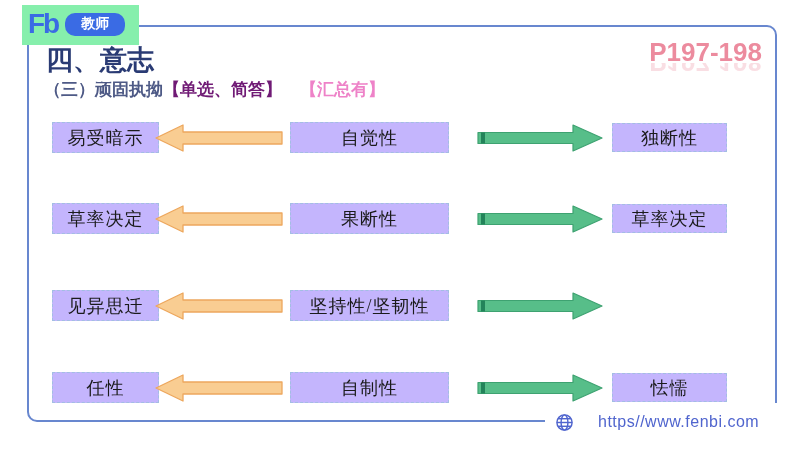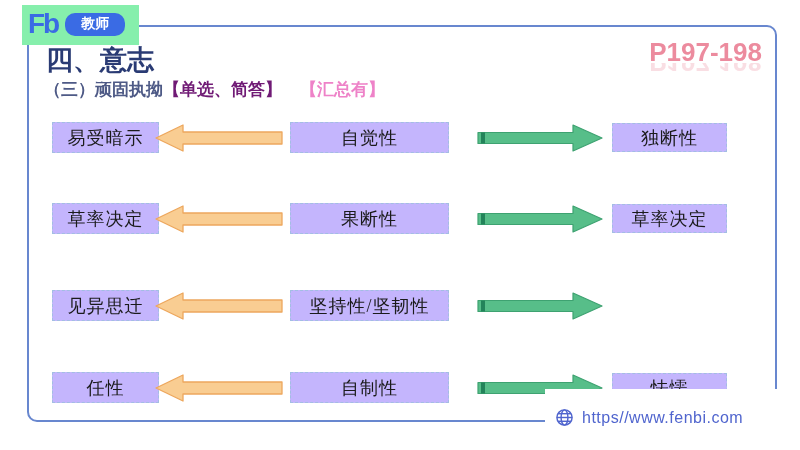--- a/index.html
+++ b/index.html
@@ -39,22 +39,22 @@
     border:1px dashed #A3BEE3;display:flex;align-items:center;justify-content:center;
     font-family:"Liberation Serif",serif;font-size:18px;color:#1b1b1b;letter-spacing:1px;
   }
   .left-box{left:0;width:107px;}
   .center-box{left:238px;width:159px;}
   .right-box{left:560px;width:115px;top:1px;height:29px;}
   .arrow-left{position:absolute;left:101px;top:0;width:132px;height:32px;}
   .arrow-right{position:absolute;left:424px;top:0;width:128px;height:32px;}
   
   .footer{
-    position:absolute;left:545px;top:389px;width:245px;height:38px;background:#fff;
-    display:flex;align-items:flex-end;gap:8px;padding-left:10px;box-sizing:border-box;
+    position:absolute;left:545px;top:403px;width:245px;height:38px;background:#fff;
+    display:flex;align-items:center;gap:24px;padding-left:10px;box-sizing:border-box;
   }
   .footer-url{font-size:16px;color:#5065CE;letter-spacing:.5px;text-decoration:none;}
 </style>
 </head>
 <body>
 
 <div class="frame"></div>
 
 <div class="logo">
   <span class="logo-fb">Fb</span>

